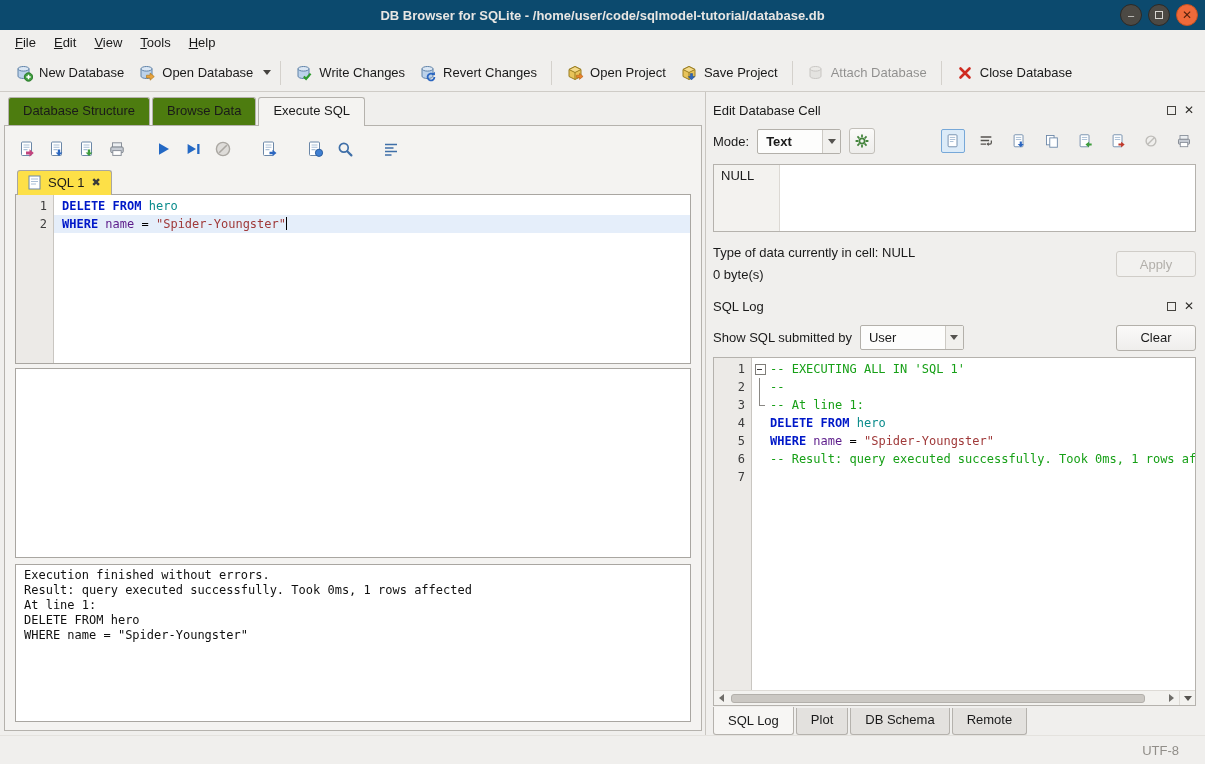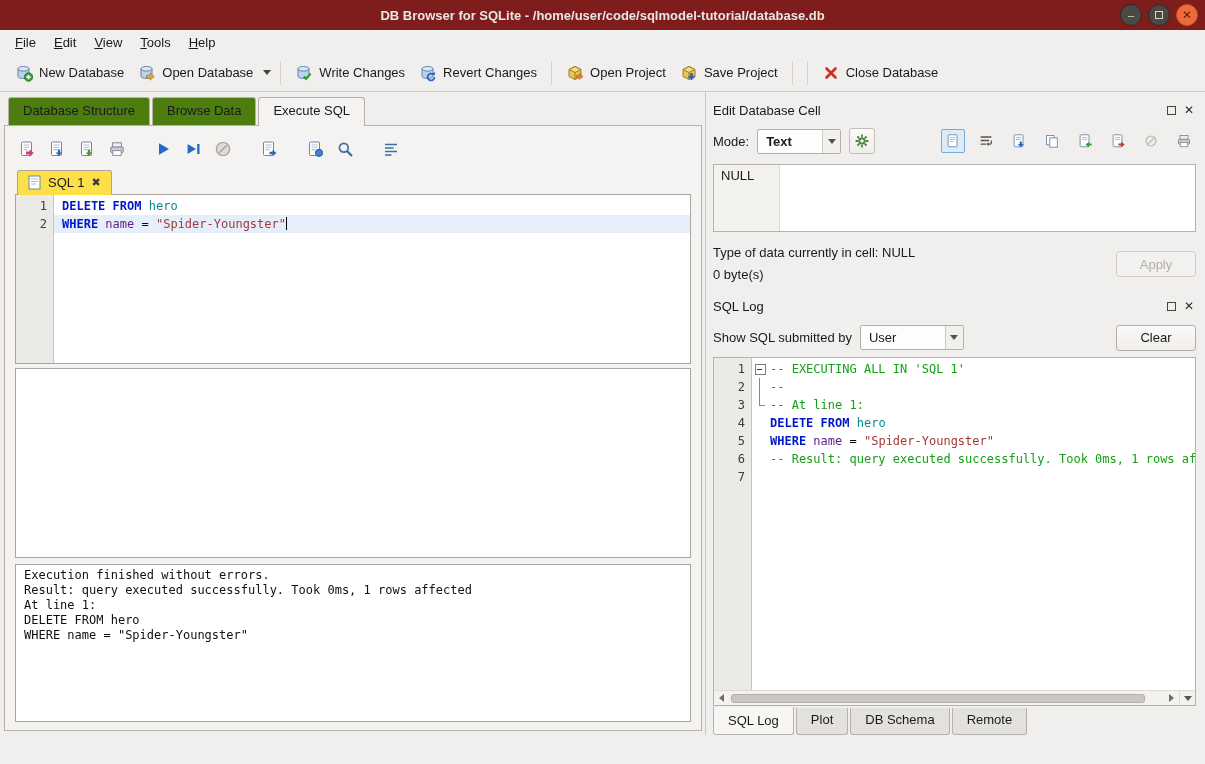--- a/index.html
+++ b/index.html
@@ -2,21 +2,21 @@
 <html style="--c-keyword: #0018c8; --c-identifier: #0b8c8c; --c-field: #5c1b8a; --c-string: #a03a3a; --c-comment: #17a017; --c-accent: #e95420; --c-titlebar: #403e3a;"><head>
 <meta charset="utf-8">
 <style>
   * { margin:0; padding:0; box-sizing:border-box; }
   html,body { background:#d8d6d2; }
   .app { width:1205px; height:764px; position:relative; background:#f0efed;
          font-family:"Liberation Sans",sans-serif; font-size:13px; color:#1a1a1a;
          overflow:hidden; }
 
   
-  .titlebar { height:30px; background:#7f1d1d; display:flex; align-items:center; position:relative; }
+  .titlebar { height:30px; background:#0c4a6e; display:flex; align-items:center; position:relative; }
   .win-title { flex:1; text-align:center; color:#e8e6e3; font-weight:bold; font-size:13px; }
   .win-controls { position:absolute; right:7px; top:4px; display:flex; gap:6px; }
   .wbtn { width:22px; height:22px; border-radius:50%; background:#4c4944; border:1px solid #2c2a27;
           display:flex; align-items:center; justify-content:center; color:#d8d6d2; font-size:11px; cursor:default; }
   .wbtn.close { background:#ef6a3a; border-color:#c6511f; color:#58220c; font-size:12px; }
   .wbtn.max i { display:block; width:8px; height:8px; border:1.5px solid #d8d6d2; }
 
   
   .menubar { height:24px; display:flex; align-items:center; padding-left:6px; }
   .mi { display:inline-block; padding:3px 9px; }
@@ -233,20 +233,29 @@
           <svg width="18" height="18" viewBox="0 0 18 18">
             <path d="M9 2.5l6 3v7l-6 3-6-3v-7z" fill="#e8c45a" stroke="#9a7d20"></path>
             <path d="M9 2.5l6 3-6 3-6-3z" fill="#f4da8a" stroke="#9a7d20"></path>
             <path d="M9 8.5v7" stroke="#9a7d20"></path>
             <path d="M12.6 9.6v3h2.1l-3.2 3.3-3.2-3.3h2.1v-3z" fill="#2b66c0" stroke="#1c4a8e" stroke-width=".5"></path>
           </svg>
         </span>
       <span>Save Project</span>
     </div>
     <div class="tsep"></div>
+    <div class="tbtn disabled">
+      <span class="ticon">
+          <svg width="18" height="18" viewBox="0 0 18 18">
+            <path d="M3 4.8v7.4c0 1.3 2.5 2.3 5.5 2.3s5.5-1 5.5-2.3V4.8z" fill="#d7d5d2" stroke="#97948f"></path>
+            <ellipse cx="8.5" cy="4.8" rx="5.5" ry="2.3" fill="#e6e4e1" stroke="#97948f"></ellipse>
+          </svg>
+        </span>
+      <span>Attach Database</span>
+    </div>
     <div class="tsep"></div>
     <div class="tbtn">
       <span class="ticon">
           <svg width="18" height="18" viewBox="0 0 18 18">
             <path d="M4.5 4.5l9 9M13.5 4.5l-9 9" stroke="#cf2b20" stroke-width="2.6" stroke-linecap="round"></path>
           </svg>
         </span>
       <span>Close Database</span>
     </div>
   </div>
@@ -546,13 +555,16 @@
 
       <div class="rtabs">
         <div class="rtab active">SQL Log</div>
         <div class="rtab">Plot</div>
         <div class="rtab">DB Schema</div>
         <div class="rtab">Remote</div>
       </div>
     </div>
   </div>
 
+  <div class="statusbar">
+    <span>UTF-8</span>
+  </div>
 </div>
 
 </body></html>

